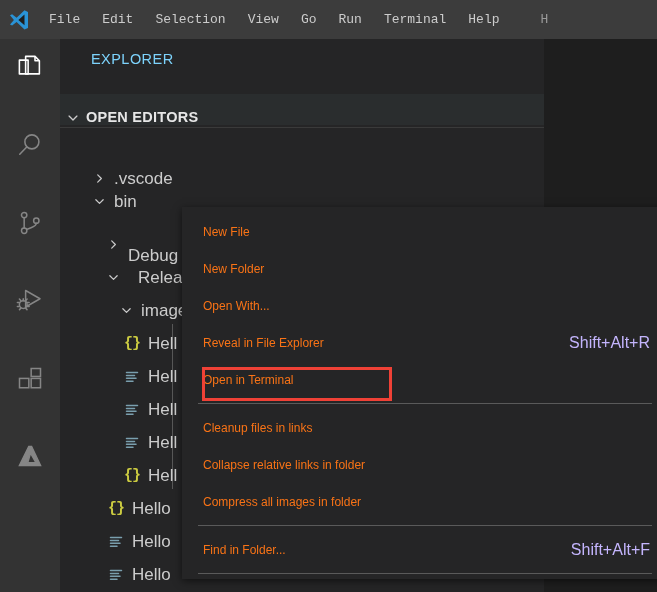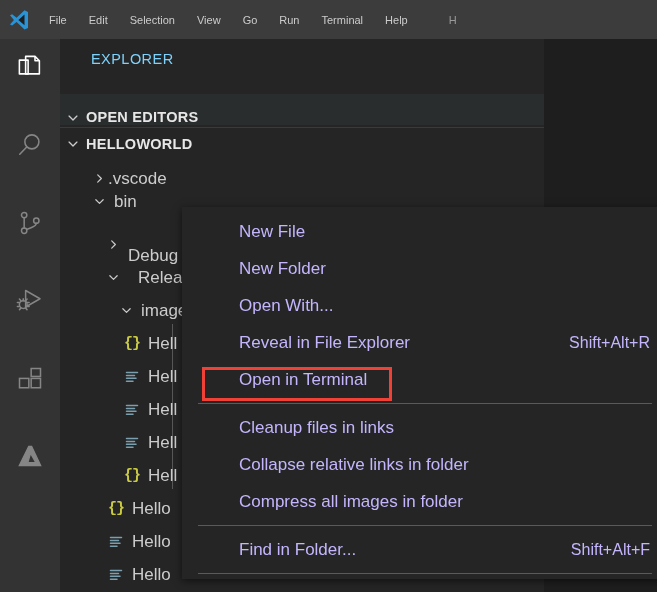--- a/index.html
+++ b/index.html
@@ -42,24 +42,25 @@
     flex: 0 0 auto;
   }
   .menu-items {
     display: flex;
     align-items: center;
     height: 39px;
     white-space: nowrap;
   }
   .menu-item {
     color: #cccccc;
-    font-size: 11px;
+    font-size: 13px;
     padding: 4px 11px;
     line-height: 22px;
     cursor: default;
+    font-family: Liberation Mono, monospace;
   }
 
   
   .activitybar {
     position: absolute;
     left: 0; top: 39px;
     width: 60px;
     height: 553px;
     background: #333333;
   }
@@ -188,24 +189,23 @@
   .ctx-item {
     position: relative;
     height: 37px;
     display: flex;
     align-items: center;
     padding: 0 0 0 21px;
     cursor: pointer;
     white-space: nowrap;
   }
   .ctx-label {
-    color: #c4b5fd;
-    font-size: 17px;
+    color: #f97316;
+    font-size: 12px;
     line-height: 22px;
-    margin-left: 36px;
   }
   .ctx-key {
     position: absolute;
     right: 12px;
     color: #c4b5fd;
     font-size: 16px;
     line-height: 22px;
   }
   .ctx-sep {
     height: 1px;
@@ -323,38 +323,30 @@
     <div class="section-header hovered" style="top:55px;">
       <span class="chev">
         <svg width="14" height="14" viewBox="0 0 16 16" fill="none" stroke="#cccccc" stroke-width="1.5" stroke-linecap="round" stroke-linejoin="round">
           <polyline points="3.5,5.8 8,10.3 12.5,5.8"></polyline>
         </svg>
       </span>
       <span class="label">OPEN EDITORS</span>
     </div>
     <div class="section-divider" style="top:88px;"></div>
 
-    <div class="section-header" style="top:89px;">
-      <span class="chev">
-        <svg width="14" height="14" viewBox="0 0 16 16" fill="none" stroke="#cccccc" stroke-width="1.5" stroke-linecap="round" stroke-linejoin="round">
-          <polyline points="3.5,5.8 8,10.3 12.5,5.8"></polyline>
-        </svg>
-      </span>
-      <span class="label">HELLOWORLD</span>
-    </div>
 
     <div class="indent-guide" style="left:112px; top:285px; height:165px;"></div>
 
     <div class="tree-row" style="top:123px; padding-left:30px;">
       <span class="tree-twisty">
         <svg width="13" height="13" viewBox="0 0 16 16" fill="none" stroke="#cccccc" stroke-width="1.5" stroke-linecap="round" stroke-linejoin="round">
           <polyline points="5.8,3.5 10.3,8 5.8,12.5"></polyline>
         </svg>
       </span>
-      <span class="tree-label" style="">.vscode</span>
+      <span class="tree-label" style="margin-left:6px;">.vscode</span>
     </div>
 
     <div class="tree-row" style="top:146px; padding-left:30px;">
       <span class="tree-twisty">
         <svg width="13" height="13" viewBox="0 0 16 16" fill="none" stroke="#cccccc" stroke-width="1.5" stroke-linecap="round" stroke-linejoin="round">
           <polyline points="3.5,5.8 8,10.3 12.5,5.8"></polyline>
         </svg>
       </span>
       <span class="tree-label" style="margin-left:6px;">bin</span>
     </div>

